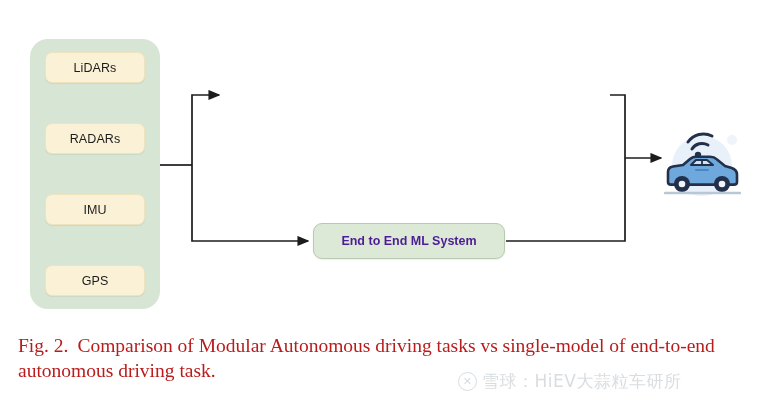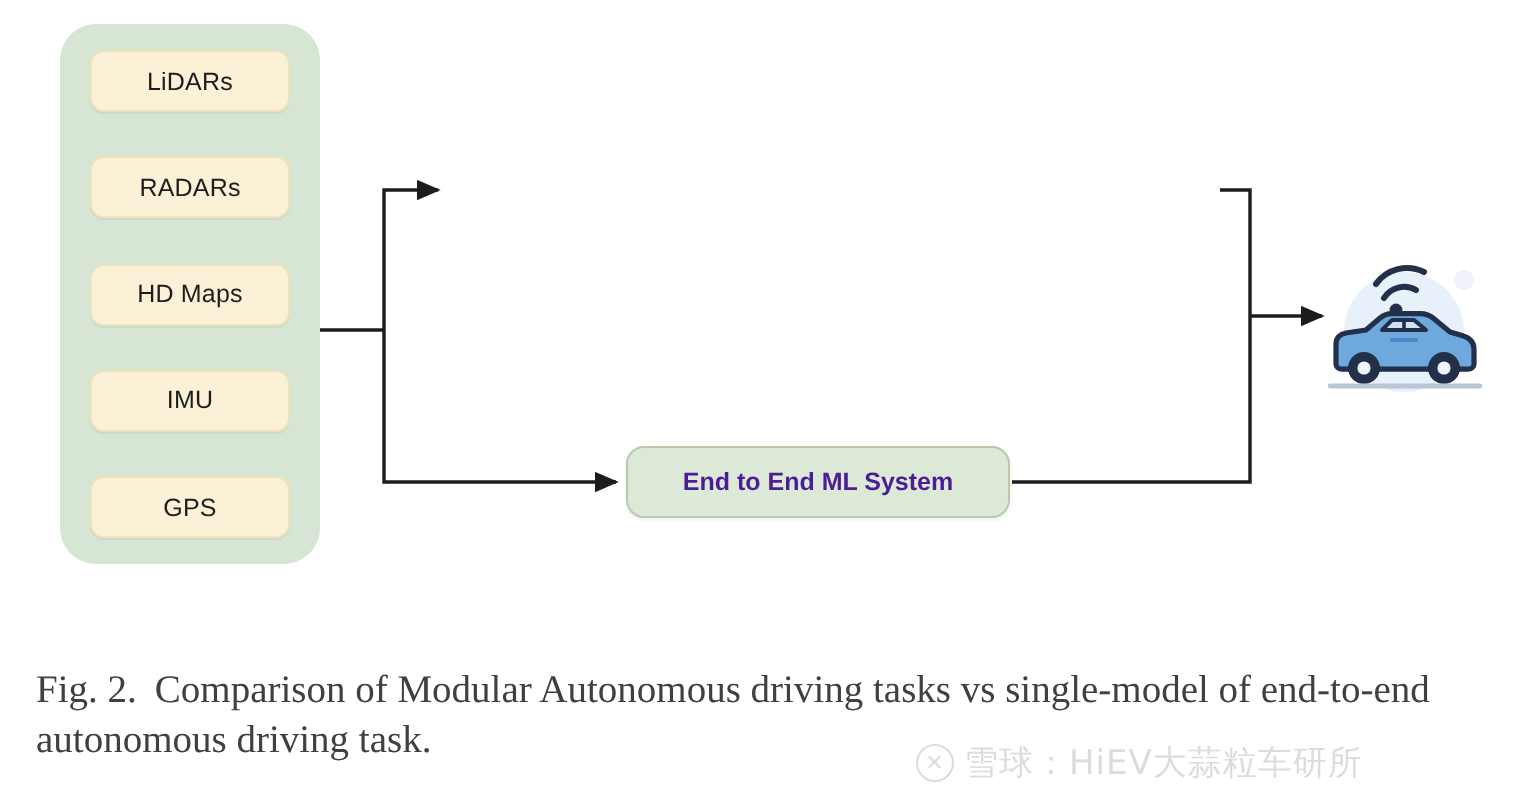--- a/index.html
+++ b/index.html
@@ -7,21 +7,21 @@
     width:762px;height:404px;position:relative;overflow:hidden;
     font-family:"Liberation Sans",sans-serif;
     -webkit-font-smoothing:antialiased;
   }
 
   
   #diagram{position:absolute;left:0;top:0;width:762px;height:325px;}
 
   
   #sensor-panel{
-    position:absolute;left:30px;top:12px;width:130px;height:270px;
+    position:absolute;left:30px;top:39px;width:130px;height:270px;
     background:#d6e5d4;border-radius:18px;
     display:flex;flex-direction:column;align-items:center;
     justify-content:space-between;padding:13px 0;box-sizing:border-box;
   }
   .sensor-item{
     width:98px;height:29px;background:#fbf1d6;
     border:1px solid #efe3bd;border-radius:7px;
     display:flex;align-items:center;justify-content:center;
     font-size:12.5px;color:#1d1d1d;letter-spacing:.1px;
     box-shadow:0 1px 1px rgba(0,0,0,.06);
@@ -62,21 +62,21 @@
   
   #wires{position:absolute;left:0;top:0;width:762px;height:325px;}
 
   
   #car-icon{position:absolute;left:650px;top:126px;width:100px;height:80px;}
 
   
   #caption{
     position:absolute;left:18px;top:333px;width:730px;
     font-family:"Liberation Serif",serif;
-    font-size:19.5px;line-height:25px;color:#404040;
+    font-size:19.5px;line-height:25px;color:#b91c1c;
   }
   #caption .figlbl{margin-right:9px;}
 
   
   #watermark{
     position:absolute;left:458px;top:370px;
     display:flex;align-items:center;gap:5px;
     color:#d9dde0;font-size:17px;letter-spacing:.5px;
     font-family:"DejaVu Sans",sans-serif;
     pointer-events:none;user-select:none;
@@ -108,21 +108,20 @@
     <path d="M610,95 L625,95 L625,158" stroke="#1c1c1c" stroke-width="1.7" fill="none"></path>
 
     <path d="M506,241 L625,241 L625,158" stroke="#1c1c1c" stroke-width="1.7" fill="none"></path>
 
     <path d="M625,158 L661,158" stroke="#1c1c1c" stroke-width="1.7" fill="none" marker-end="url(#ah)"></path>
   </svg>
 
   <div id="sensor-panel">
     <div class="sensor-item">LiDARs</div>
     <div class="sensor-item">RADARs</div>
-    <div class="sensor-item">HD Maps</div>
     <div class="sensor-item">IMU</div>
     <div class="sensor-item">GPS</div>
   </div>
 
 
   <div id="e2e-box">End to End ML System</div>
 
   <svg id="car-icon" viewBox="0 0 100 80">
     <circle cx="52" cy="40" r="30" fill="#e8f1fa"></circle>
     <circle cx="82" cy="14" r="5" fill="#eef4fa"></circle>

